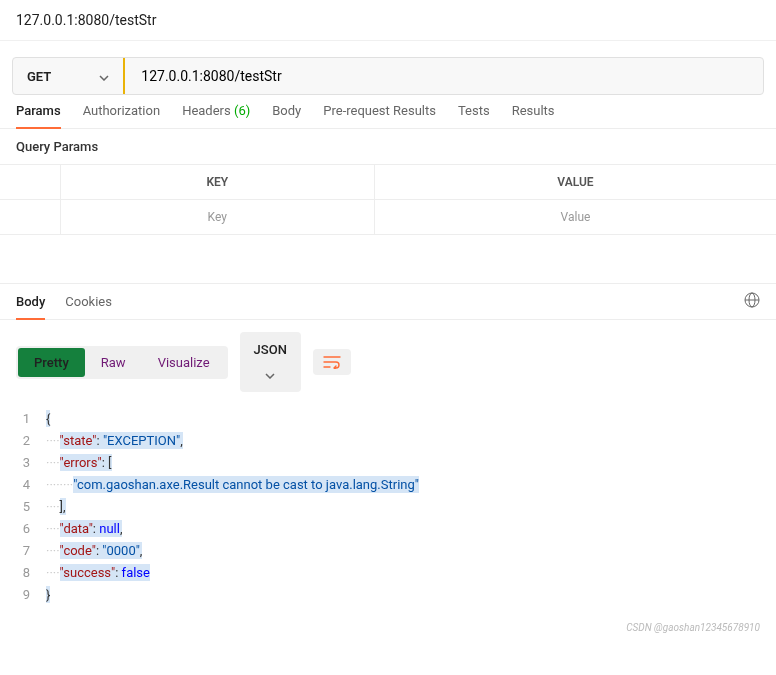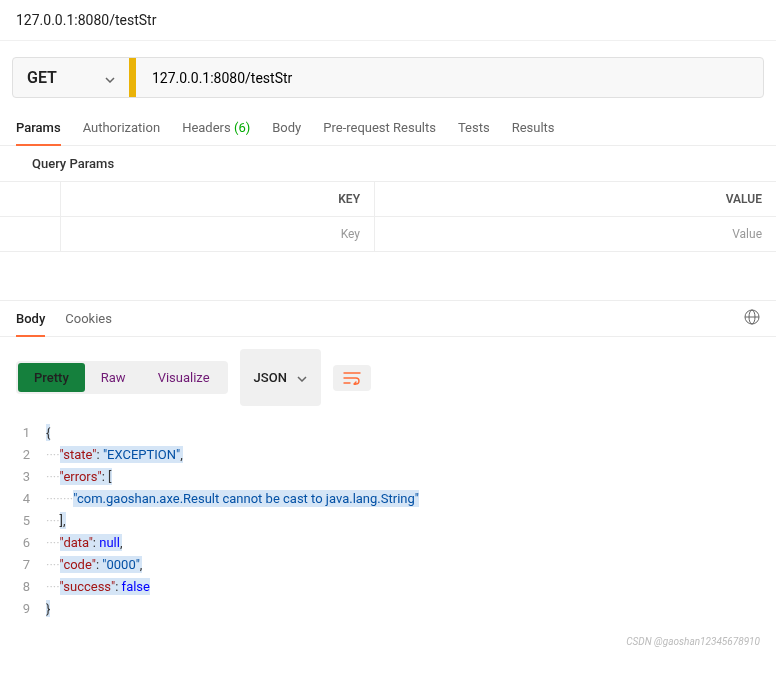--- a/index.html
+++ b/index.html
@@ -1,54 +1,54 @@
 <!DOCTYPE html>
 <html><head>
   <meta charset="utf-8">
   <style>
     * { box-sizing: border-box; margin: 0; padding: 0; font-family: -apple-system, BlinkMacSystemFont, 'Segoe UI', Roboto, sans-serif; }
     body { background: #fff; color: #212121; font-size: 13px; width: 776px; }
     
     .title-bar { padding: 12px 16px; font-size: 14px; font-weight: 400; border-bottom: 1px solid #f0f0f0; }
     
     .request-row { display: flex; margin: 16px 12px 0; border: 1px solid #e0e0e0; border-radius: 4px; background: #f8f8f8; }
-    .method-select { display: flex; align-items: center; gap: 48px; padding: 10px 14px; border-right: 7px solid #eab308; cursor: pointer; font-weight: 600; font-size: 16px; }
+    .method-select { display: flex; align-items: center; gap: 48px; padding: 10px 14px; border-right: 2px solid #eab308; cursor: pointer; font-weight: 600; font-size: 13px; }
     .method-select .chev { color: #666; }
     .url-input { flex: 1; padding: 10px 16px; font-size: 14px; border: none; background: transparent; outline: none; }
     
-    .tabs { display: flex; gap: 22px; padding: 0 16px; margin-top: 14px; border-bottom: 1px solid #ededed; font-size: 13px; }
+    .tabs { display: flex; gap: 22px; padding: 0 16px; border-bottom: 1px solid #ededed; font-size: 13px; }
     .tab { padding: 8px 0 10px; cursor: pointer; color: #666; position: relative; }
     .tab.active { color: #212121; font-weight: 500; }
     .tab.active::after { content: ''; position: absolute; left: 0; right: 0; bottom: -1px; height: 2px; background: #ff6c37; }
     .tab .count { color: #0a0; }
     
-    .subheading { padding: 10px 32px; font-size: 13px; font-weight: 500; color: #333; }
+    .subheading { padding: 10px 16px; font-size: 13px; font-weight: 500; color: #333; }
     
     .param-table { width: 100%; border-collapse: collapse; }
-    .param-table th, .param-table td { text-align: right; padding: 10px 14px; border: 1px solid #ededed; font-weight: 400; font-size: 12px; }
+    .param-table th, .param-table td { text-align: center; padding: 10px 14px; border: 1px solid #ededed; font-weight: 400; font-size: 12px; }
     .param-table th { color: #555; font-weight: 600; }
     .param-table th:first-child, .param-table td:first-child { width: 60px; border-left: none; }
     .param-table th:last-child, .param-table td:last-child { border-right: none; margin-left: 12px; }
     .param-table td { color: #999; }
     
     .gap { height: 48px; }
     
     .resp-header { display: flex; justify-content: space-between; align-items: center; padding: 0 16px; border-top: 1px solid #ededed; border-bottom: 1px solid #ededed; }
     .resp-tabs { display: flex; gap: 20px; font-size: 13px; }
     .resp-tab { padding: 10px 0; cursor: pointer; color: #666; position: relative; }
     .resp-tab.active { color: #212121; font-weight: 500; }
     .resp-tab.active::after { content: ''; position: absolute; left: 0; right: 0; bottom: -1px; height: 2px; background: #ff6c37; }
     .resp-tab .count { color: #0a0; }
     .globe { color: #666; cursor: pointer; }
     
     .resp-toolbar { display: flex; align-items: center; gap: 12px; padding: 12px 16px; }
     .view-group { display: flex; background: #f0f0f0; border-radius: 4px; padding: 2px; }
     .view-btn { padding: 7px 16px; font-size: 13px; color: #701a75; cursor: pointer; border-radius: 3px; }
     .view-btn.active { background: #15803d; color: #212121; font-weight: 500; }
-    .type-select { display: flex; align-items: center; gap: 10px; padding: 21px 14px; background: #f0f0f0; border-radius: 4px; cursor: pointer; font-size: 13px; font-weight: 500; }
+    .type-select { display: flex; align-items: center; gap: 10px; padding: 10px 14px; background: #f0f0f0; border-radius: 4px; cursor: pointer; font-size: 13px; font-weight: 500; flex-direction: column; }
     .wrap-btn { padding: 6px 10px; background: #f0f0f0; border-radius: 4px; cursor: pointer; color: #ff6c37; display: flex; align-items: center; }
     
     .code-area { padding: 4px 16px 16px; font-family: 'Consolas', 'Monaco', monospace; font-size: 13px; line-height: 22px; }
     .code-line { display: flex; }
     .lineno { width: 30px; text-align: right; color: #999; padding-right: 16px; user-select: none; flex-shrink: 0; }
     .code { white-space: pre; }
     .hlw { background: #d5e5f6; display: inline; padding: 1px 0; }
     .dots { color: #ccc; }
     .key { color: #a31515; }
     .str { color: #0451a5; }

